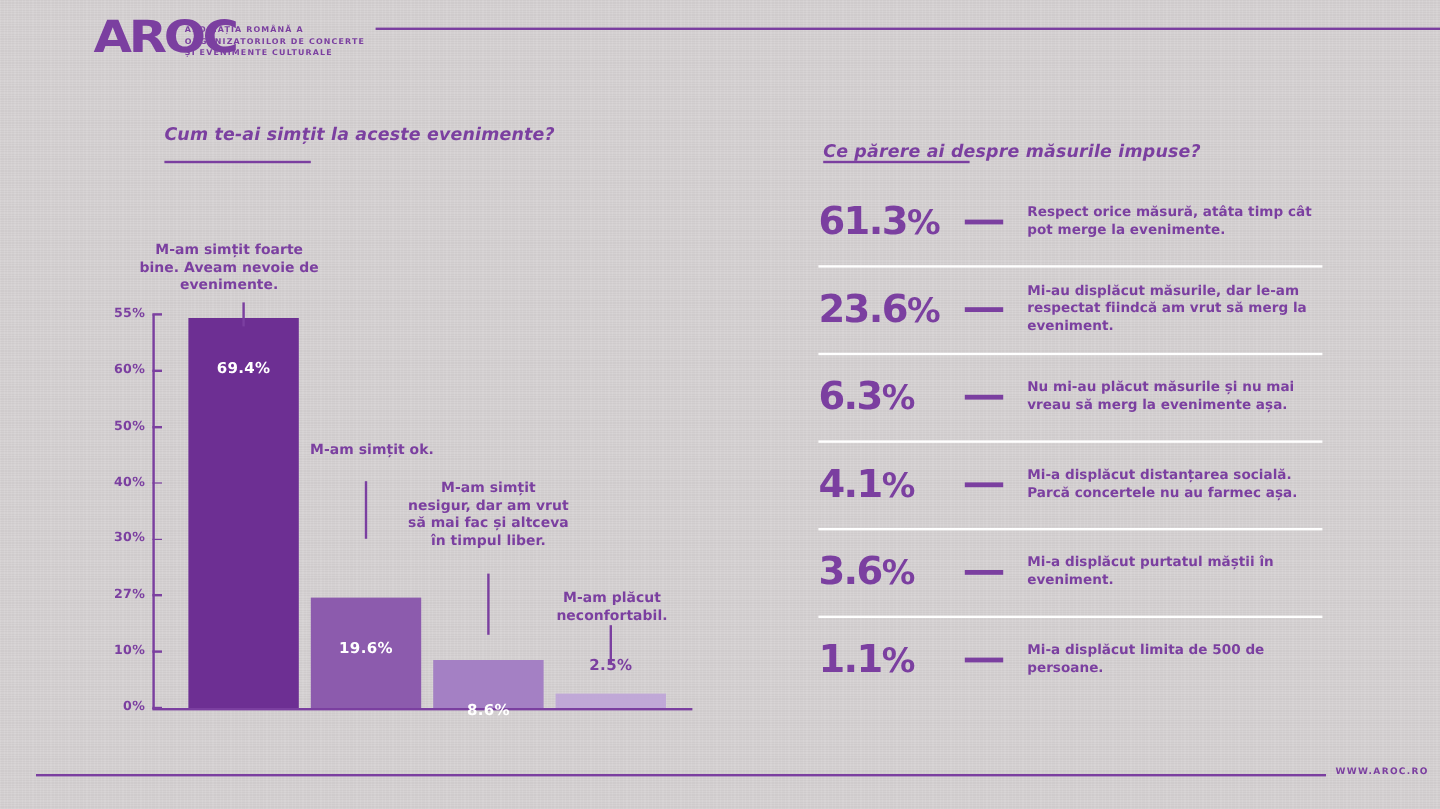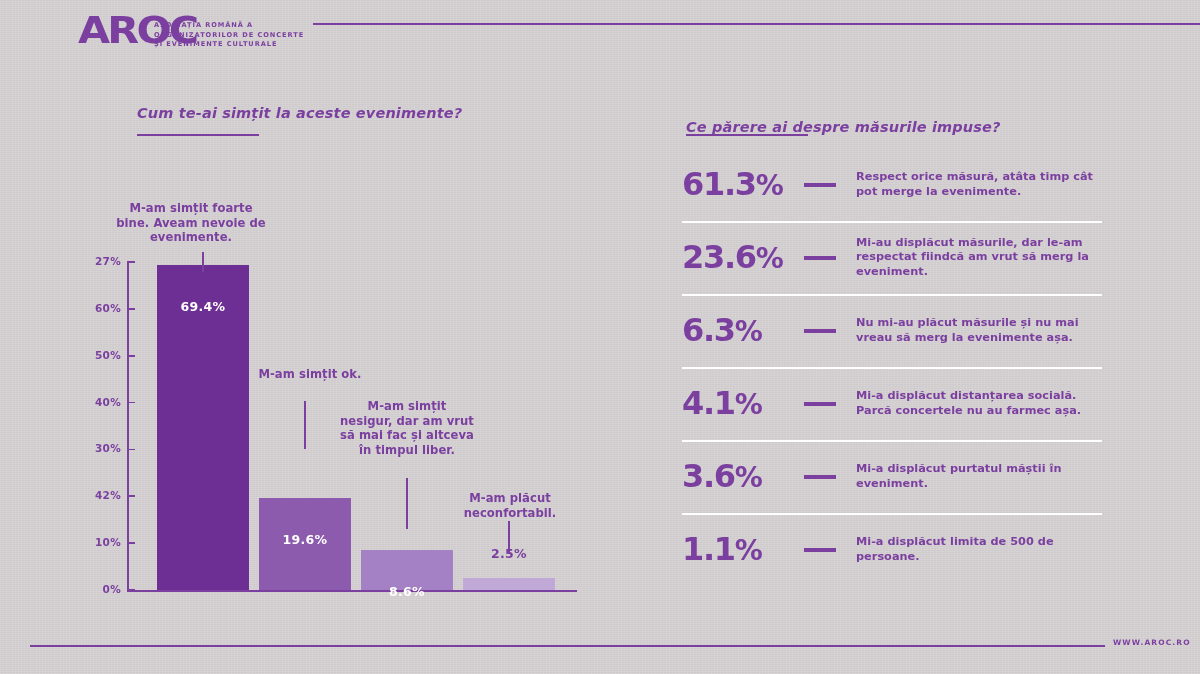--- a/index.html
+++ b/index.html
@@ -246,41 +246,41 @@
       <div class="y-tick" style="top: 589.2px;"></div>
       <div class="y-label-wrap" style="top: 583px;">
         <div class="y-label">0%</div>
       </div>
       <div class="y-tick" style="top: 542.343px;"></div>
       <div class="y-label-wrap" style="top: 536.143px;">
         <div class="y-label">10%</div>
       </div>
       <div class="y-tick" style="top: 495.486px;"></div>
       <div class="y-label-wrap" style="top: 489.286px;">
-        <div class="y-label">42%</div>
+        <div class="y-label">27%</div>
       </div>
       <div class="y-tick" style="top: 448.629px;"></div>
       <div class="y-label-wrap" style="top: 442.429px;">
         <div class="y-label">30%</div>
       </div>
       <div class="y-tick" style="top: 401.771px;"></div>
       <div class="y-label-wrap" style="top: 395.571px;">
         <div class="y-label">40%</div>
       </div>
       <div class="y-tick" style="top: 354.914px;"></div>
       <div class="y-label-wrap" style="top: 348.714px;">
         <div class="y-label">50%</div>
       </div>
       <div class="y-tick" style="top: 308.057px;"></div>
       <div class="y-label-wrap" style="top: 301.857px;">
         <div class="y-label">60%</div>
       </div>
       <div class="y-tick" style="top: 261.2px;"></div>
       <div class="y-label-wrap" style="top: 255px;">
-        <div class="y-label">27%</div>
+        <div class="y-label">55%</div>
       </div>
     </div>
   <div id="bars-group">
       <div class="bar" style="left: 157px; width: 92px; height: 325.189px; background: rgb(109, 47, 147);">
         <div class="bar-value">69.4%</div>
       </div>
       <div class="bar" style="left: 259px; width: 92px; height: 91.84px; background: rgb(140, 91, 173);">
         <div class="bar-value">19.6%</div>
       </div>
       <div class="bar" style="left: 361px; width: 92px; height: 40.2971px; background: rgb(164, 128, 196);">

